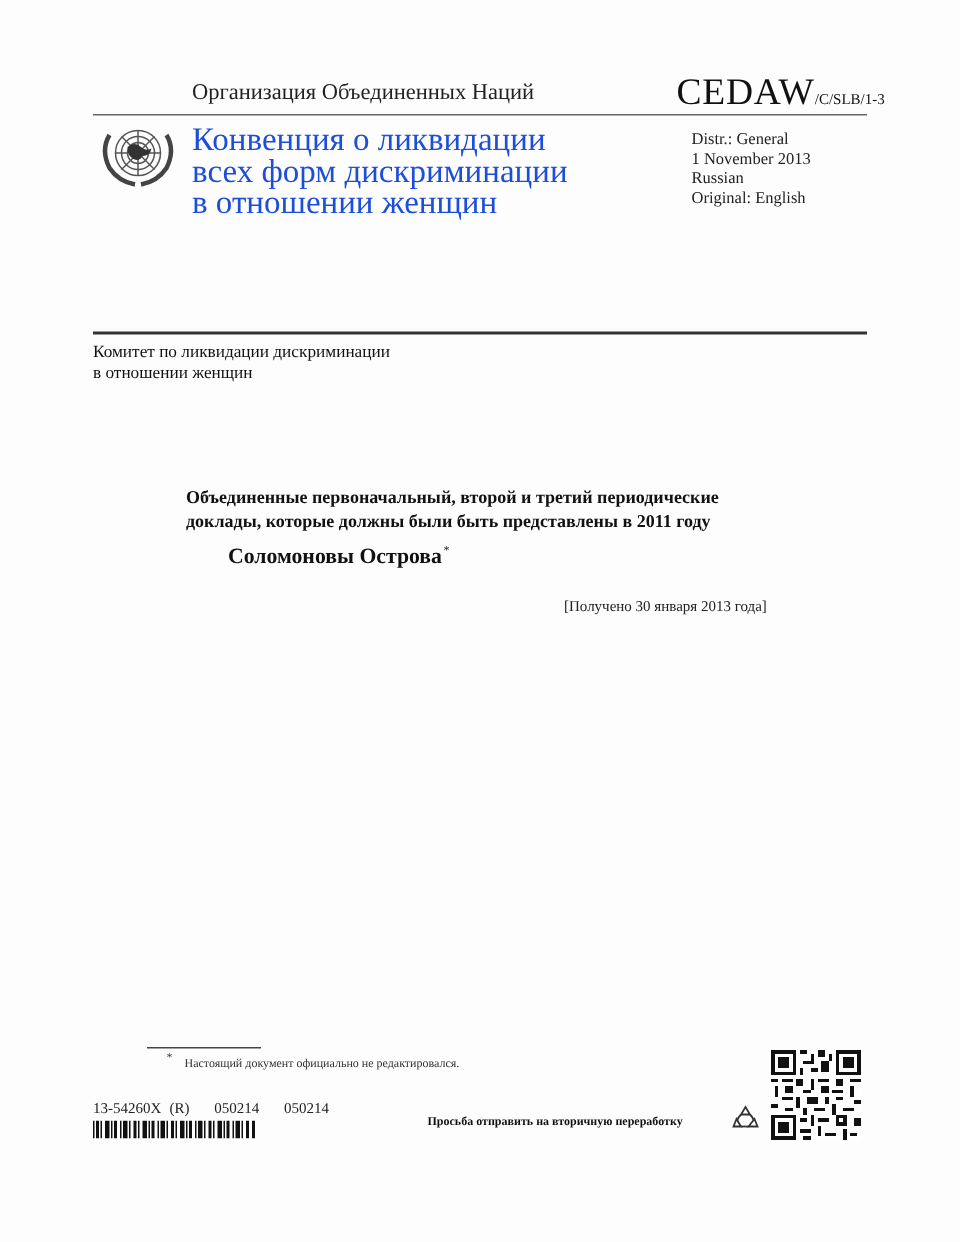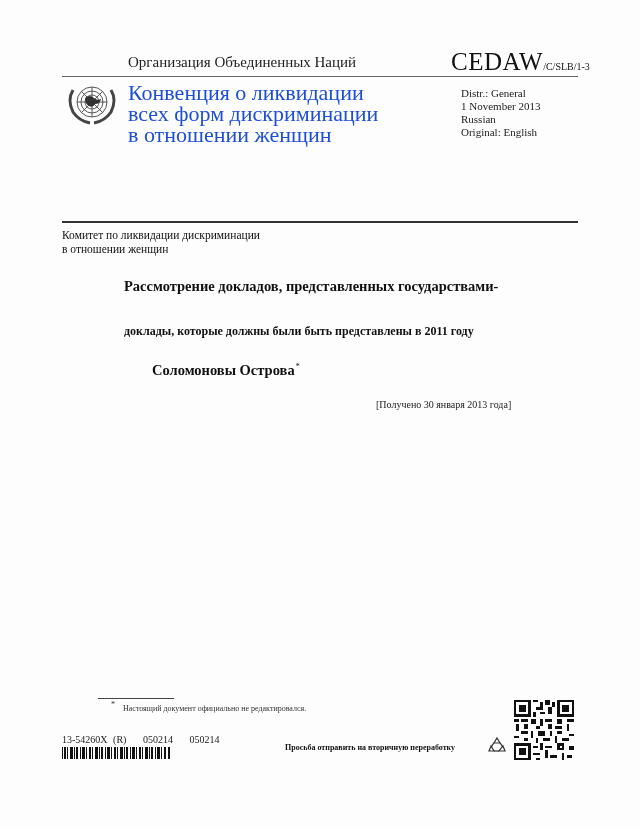--- a/index.html
+++ b/index.html
@@ -66,24 +66,24 @@
 </div>
 
 <div class="abs rule-thick"></div>
 
 <div class="abs committee">
   <div>Комитет по ликвидации дискриминации</div>
   <div>в отношении женщин</div>
 </div>
 
 <div class="abs consideration">
-  <div>Рассмотрение докладов, представленных государствами-</div>
 </div>
 
 <div class="abs reports">
+  <div>Объединенные первоначальный, второй и третий периодические</div>
   <div>доклады, которые должны были быть представлены в 2011 году</div>
 </div>
 
 <div class="abs country"><span>Соломоновы Острова</span><sup>*</sup></div>
 
 <div class="abs received">[Получено 30 января 2013 года]</div>
 
 <div class="abs fn-rule"></div>
 <div class="abs footnote"><span class="mark">*</span><span>Настоящий документ официально не редактировался.</span></div>
 

